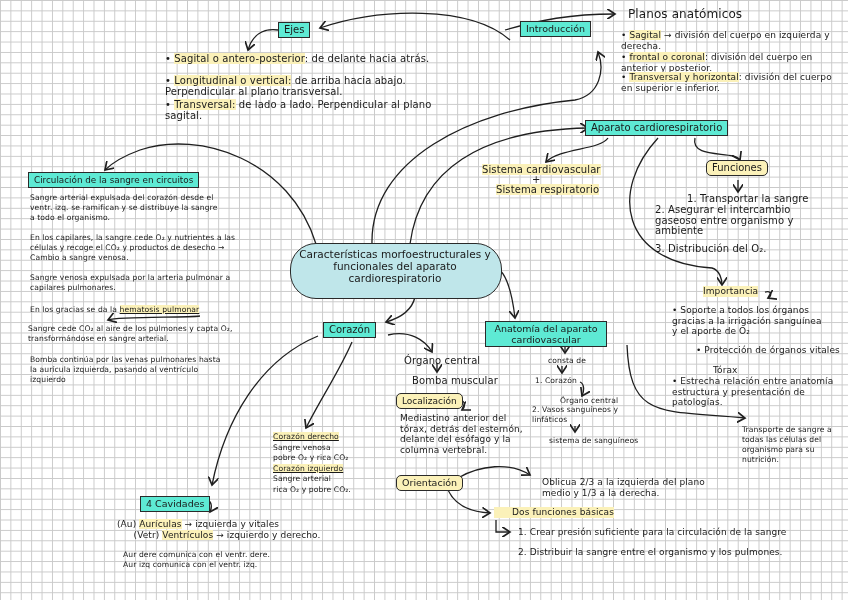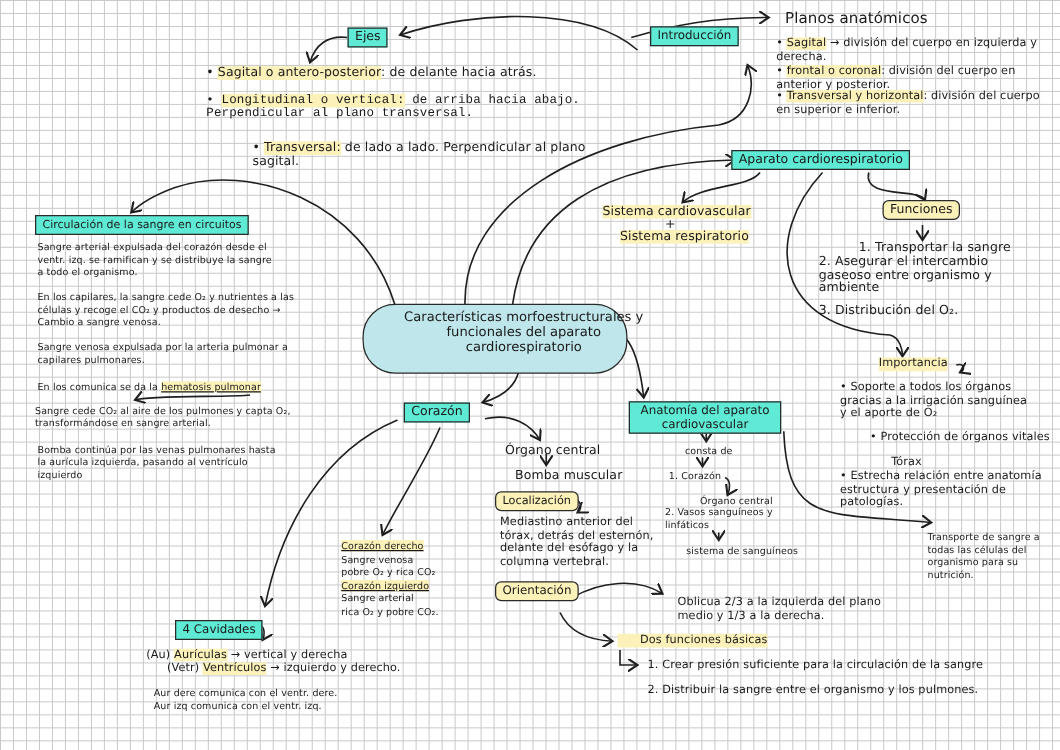--- a/index.html
+++ b/index.html
@@ -27,21 +27,21 @@
     }
     .hl { background:#fbf1b9; }
     .ul { text-decoration:underline; }
     .cloud {
       position:absolute; left:290px; top:243px; width:210px; height:54px;
       background:#bfe6ea; border:1.5px solid #2a2a2a; border-radius:26px;
       box-shadow: 0 0 0 0 #000;
     }
     .cloud-text {
       position:absolute; left:292px; top:248px; width:206px; text-align:center;
-      font-size:10.5px; line-height:12px;margin-left:24px;
+      font-size:10.5px; line-height:12px;
     }
     svg.lines { position:absolute; left:0; top:0; width:848px; height:600px; pointer-events:none; }
     svg.lines path { fill:none; stroke:#1f1f1f; stroke-width:1.3; }
   </style>
 </head>
 <body>
 
 <svg class="lines" viewBox="0 0 848 600">
   <defs>
     <marker id="ah" markerWidth="8" markerHeight="8" refX="6" refY="4" orient="auto">
@@ -102,22 +102,22 @@
 
   <path d="M200,316 C185,318 120,316 108,320" marker-end="url(#ah)"></path>
 </svg>
 
 <div class="cloud"></div>
 <div class="cloud-text">Características morfoestructurales y funcionales del aparato cardiorespiratorio</div>
 
 <div class="box" style="left:278px;top:22px;">Ejes</div>
 <div>
   <div class="t md" style="left:165px;top:53px;width:300px;">• <span class="hl">Sagital o antero-posterior</span><span>: de delante hacia atrás.</span></div>
-  <div class="t md" style="left:165px;top:75px;width:310px;font-family:Liberation Mono, monospace;">• <span class="hl">Longitudinal o vertical:</span><span> de arriba hacia abajo. Perpendicular al plano transversal.</span></div>
-  <div class="t md" style="left:165px;top:113px;width:290px;margin-left:37px;">• <span class="hl">Transversal:</span><span> de lado a lado. Perpendicular al plano sagital.</span></div>
+  <div class="t md" style="left:165px;top:75px;width:310px;">• <span class="hl">Longitudinal o vertical:</span><span> de arriba hacia abajo. Perpendicular al plano transversal.</span></div>
+  <div class="t md" style="left:165px;top:99px;width:290px;">• <span class="hl">Transversal:</span><span> de lado a lado. Perpendicular al plano sagital.</span></div>
 </div>
 
 <div class="box" style="left:520px;top:21px;font-size:9.5px;">Introducción</div>
 <div class="t lg" style="left:628px;top:8px;">Planos anatómicos</div>
 <div class="t" style="left:621px;top:30px;width:225px;">• <span class="hl">Sagital</span><span> → división del cuerpo en izquierda y derecha.</span></div>
 <div class="t" style="left:621px;top:52px;width:225px;">• <span class="hl">frontal o coronal</span><span>: división del cuerpo en anterior y posterior.</span></div>
 <div class="t" style="left:621px;top:72px;width:225px;">• <span class="hl">Transversal y horizontal</span><span>: división del cuerpo en superior e inferior.</span></div>
 
 <div class="box" style="left:585px;top:120px;">Aparato cardiorespiratorio</div>
 <div class="t md hl" style="left:482px;top:164px;">Sistema cardiovascular</div>
@@ -131,45 +131,45 @@
 <div class="t" style="left:672px;top:305px;width:150px;">• Soporte a todos los órganos gracias a la irrigación sanguínea y el aporte de O₂</div>
 <div class="t" style="left:672px;top:345px;width:170px;margin-left:24px;">• Protección de órganos vitales</div>
 <div class="t" style="left:713px;top:365px;">Tórax</div>
 <div class="t" style="left:672px;top:376px;width:174px;">• Estrecha relación entre anatomía estructura y presentación de patologías.</div>
 <div class="t sm" style="left:742px;top:425px;width:104px;">Transporte de sangre a todas las células del organismo para su nutrición.</div>
 
 <div class="box" style="left:28px;top:172px;font-size:8.8px;">Circulación de la sangre en circuitos</div>
 <div class="t sm" style="left:30px;top:193px;width:190px;">Sangre arterial expulsada del corazón desde el ventr. izq. se ramifican y se distribuye la sangre a todo el organismo.</div>
 <div class="t sm" style="left:30px;top:233px;width:215px;">En los capilares, la sangre cede O₂ y nutrientes a las células y recoge el CO₂ y productos de desecho → Cambio a sangre venosa.</div>
 <div class="t sm" style="left:30px;top:273px;width:220px;">Sangre venosa expulsada por la arteria pulmonar a capilares pulmonares.</div>
-<div class="t sm" style="left:30px;top:305px;width:230px;"><span>En los comunica se da la </span><span class="hl ul">hematosis pulmonar</span></div>
+<div class="t sm" style="left:30px;top:305px;width:230px;"><span>En los gracias se da la </span><span class="hl ul">hematosis pulmonar</span></div>
 <div class="t sm" style="left:28px;top:324px;width:205px;">Sangre cede CO₂ al aire de los pulmones y capta O₂, transformándose en sangre arterial.</div>
 <div class="t sm" style="left:30px;top:355px;width:195px;">Bomba continúa por las venas pulmonares hasta la aurícula izquierda, pasando al ventrículo izquierdo</div>
 
 <div class="box" style="left:323px;top:322px;">Corazón</div>
 <div class="t md" style="left:404px;top:355px;">Órgano central</div>
 <div class="t md" style="left:412px;top:375px;">Bomba muscular</div>
 <div class="ybox" style="left:396px;top:393px;font-size:9px;">Localización</div>
 <div class="t" style="left:400px;top:413px;width:130px;">Mediastino anterior del tórax, detrás del esternón, delante del esófago y la columna vertebral.</div>
 <div class="t sm" style="left:273px;top:432px;width:110px;line-height:10.5px;"><span class="hl ul">Corazón derecho</span>
 <span>Sangre venosa
 pobre O₂ y rica CO₂</span>
 <span class="hl ul">Corazón izquierdo</span>
 <span>Sangre arterial
 rica O₂ y pobre CO₂.</span></div>
-<div class="ybox" style="left:396px;top:465px;font-size:9.5px;">Orientación</div>
+<div class="ybox" style="left:396px;top:475px;font-size:9.5px;">Orientación</div>
 <div class="t" style="left:542px;top:477px;width:175px;">Oblicua 2/3 a la izquierda del plano medio y 1/3 a la derecha.</div>
 <div class="t hl" style="left:494px;top:507px;padding-left:18px;">Dos funciones básicas</div>
 <div class="t" style="left:518px;top:527px;width:320px;">1. Crear presión suficiente para la circulación de la sangre</div>
 <div class="t" style="left:518px;top:547px;width:320px;">2. Distribuir la sangre entre el organismo y los pulmones.</div>
 
 <div class="box" style="left:140px;top:496px;font-size:9.5px;">4 Cavidades</div>
-<div class="t" style="left:117px;top:519px;width:220px;"><span>(Au) </span><span class="hl">Aurículas</span><span> → vertical y derecha</span></div>
+<div class="t" style="left:117px;top:519px;width:220px;"><span>(Au) </span><span class="hl">Aurículas</span><span> → izquierda y vitales</span></div>
 <div class="t" style="left:117px;top:530px;width:220px;text-align:center;"><span>(Vetr) </span><span class="hl">Ventrículos</span><span> → izquierdo y derecho.</span></div>
 <div class="t sm" style="left:123px;top:550px;width:200px;">Aur dere comunica con el ventr. dere.
 Aur izq comunica con el ventr. izq.</div>
 
-<div class="box" style="left:503px;top:321px;text-align:center;line-height:11px;font-size:9.5px;white-space:pre-line;width:110px;">Anatomía del aparato cardiovascular</div>
+<div class="box" style="left:485px;top:321px;text-align:center;line-height:11px;font-size:9.5px;white-space:pre-line;width:110px;">Anatomía del aparato cardiovascular</div>
 <div class="t sm" style="left:548px;top:356px;">consta de</div>
 <div class="t sm" style="left:535px;top:376px;">1. Corazón</div>
 <div class="t sm" style="left:560px;top:396px;">Órgano central</div>
 <div class="t sm" style="left:532px;top:405px;width:95px;">2. Vasos sanguíneos y linfáticos</div>
 <div class="t sm" style="left:549px;top:436px;">sistema de sanguíneos</div>
 
 </body></html>

